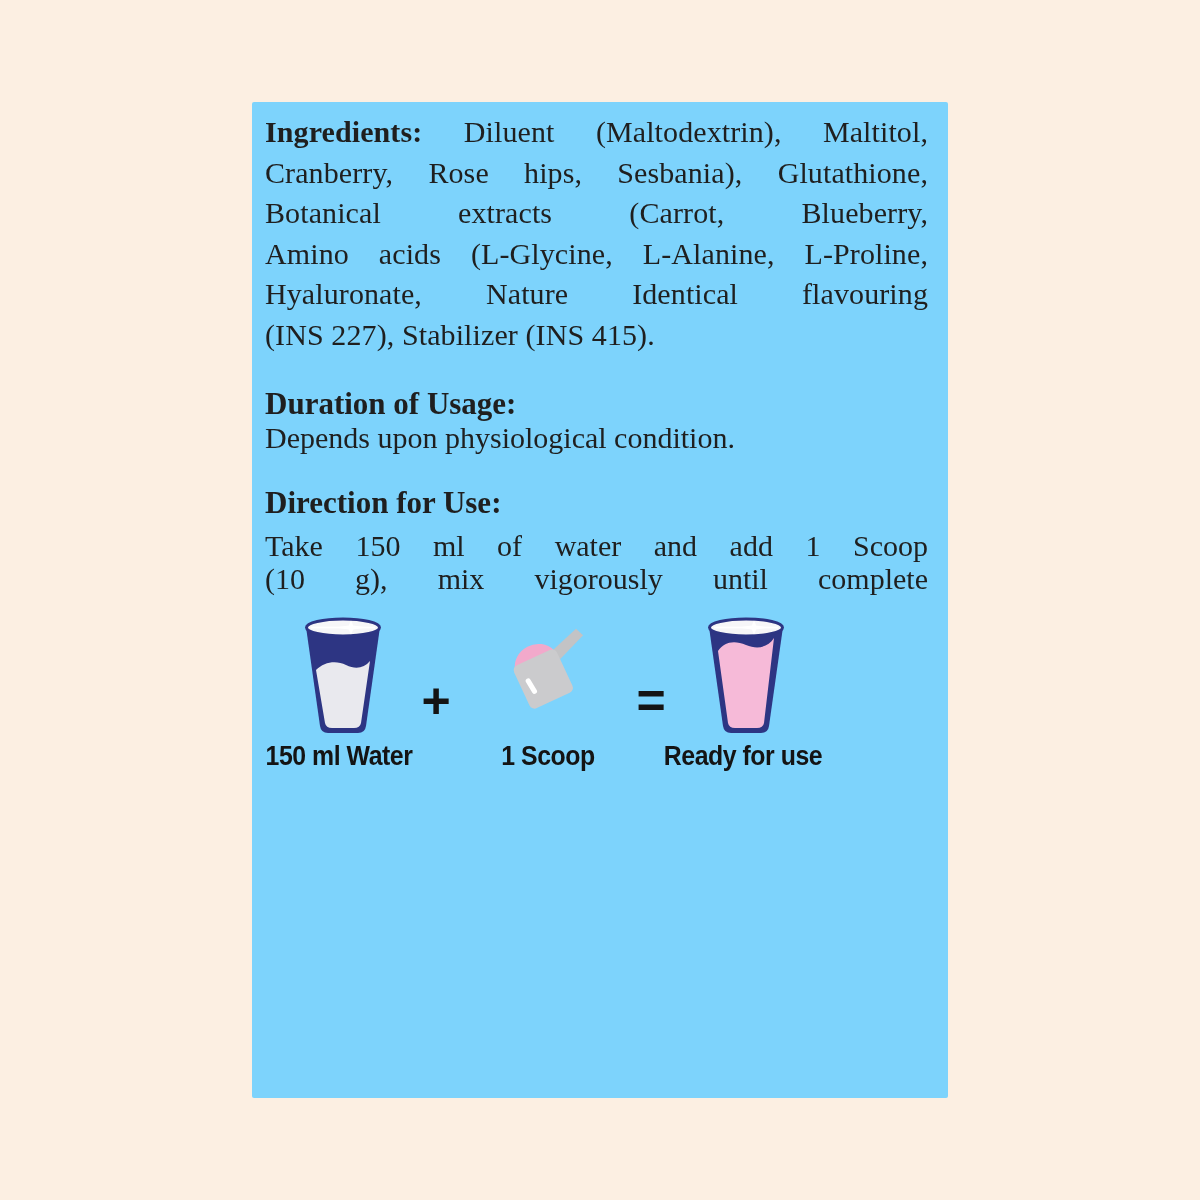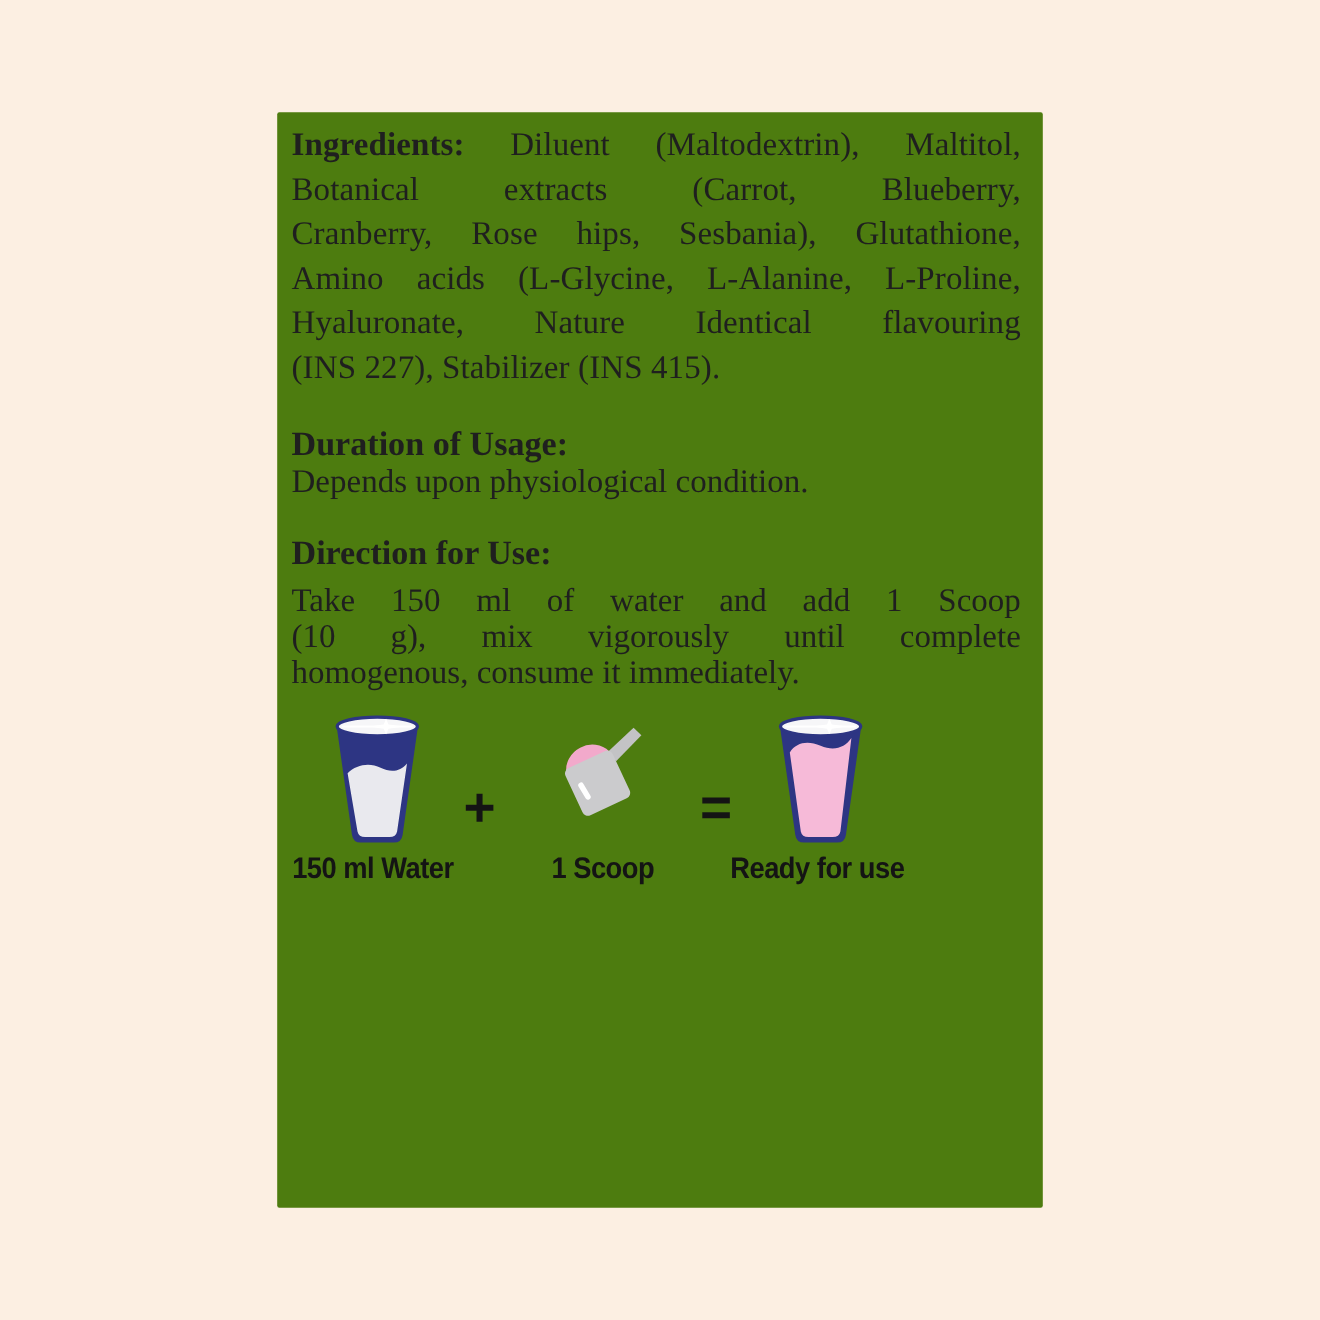--- a/index.html
+++ b/index.html
@@ -7,21 +7,21 @@
     width: 1200px; height: 1200px;
     background: #fcefe2;
     font-family: "Liberation Serif", "DejaVu Serif", serif;
     color: #1f1f1f;
     overflow: hidden;
   }
   .card {
     position: relative;
     width: 696px; height: 996px;
     margin: 102px auto 0 auto;
-    background: #4d7c0f;
+    background: #7dd3fc;
     border-radius: 2px;
     padding: 10px 20px 36px 13px;
   }
   
   .ing-line {
     font-size: 30px;
     line-height: 40.5px;
     text-align: justify;
     text-align-last: justify;
     letter-spacing: 0.1px;
@@ -79,39 +79,38 @@
     white-space: nowrap;
   }
 </style>
 </head>
 <body>
 
 <div class="card">
 
   <div>
     <div class="ing-line"><span class="bold">Ingredients:</span> <span>Diluent (Maltodextrin), Maltitol,</span></div>
+    <div class="ing-line">Cranberry, Rose hips, Sesbania), Glutathione,</div>
     <div class="ing-line">Botanical extracts (Carrot, Blueberry,</div>
-    <div class="ing-line">Cranberry, Rose hips, Sesbania), Glutathione,</div>
     <div class="ing-line">Amino acids (L-Glycine, L-Alanine, L-Proline,</div>
     <div class="ing-line">Hyaluronate, Nature Identical flavouring</div>
     <div class="ing-line last">(INS 227), Stabilizer (INS 415).</div>
   </div>
 
 
   <div class="section">
     <div class="sec-heading">Duration of Usage:</div>
     <div class="sec-body">Depends upon physiological condition.</div>
   </div>
 
   <div class="section">
     <div class="sec-heading">Direction for Use:</div>
     <div class="dir-gap">
       <div class="dir-line">Take 150 ml of water and add 1 Scoop</div>
       <div class="dir-line">(10 g), mix vigorously until complete</div>
-      <div class="dir-line last">homogenous, consume it immediately.</div>
     </div>
   </div>
 
   <div class="figure">
 
     <svg class="fig-abs" style="left:38px; top:0;" width="80" height="120" viewBox="0 0 80 120">
       <path d="M3,10 L77,10 L63,109 Q62,116 55,116 L25,116 Q18,116 17,109 Z" fill="#2d3583"></path>
       <path d="M13,53 C 21,45 33,43 43,48 C 53,53 61,51 67,44 L58,106 Q57,111 51,111 L29,111 Q23,111 22,106 Z" fill="#e9e9ee"></path>
       <ellipse cx="40" cy="10.5" rx="36.5" ry="8.5" stroke="#2d3583" stroke-width="3" fill="#f6f6f8"></ellipse>
       <rect x="8" y="9.6" width="64" height="1.8" fill="#ffffff"></rect>

